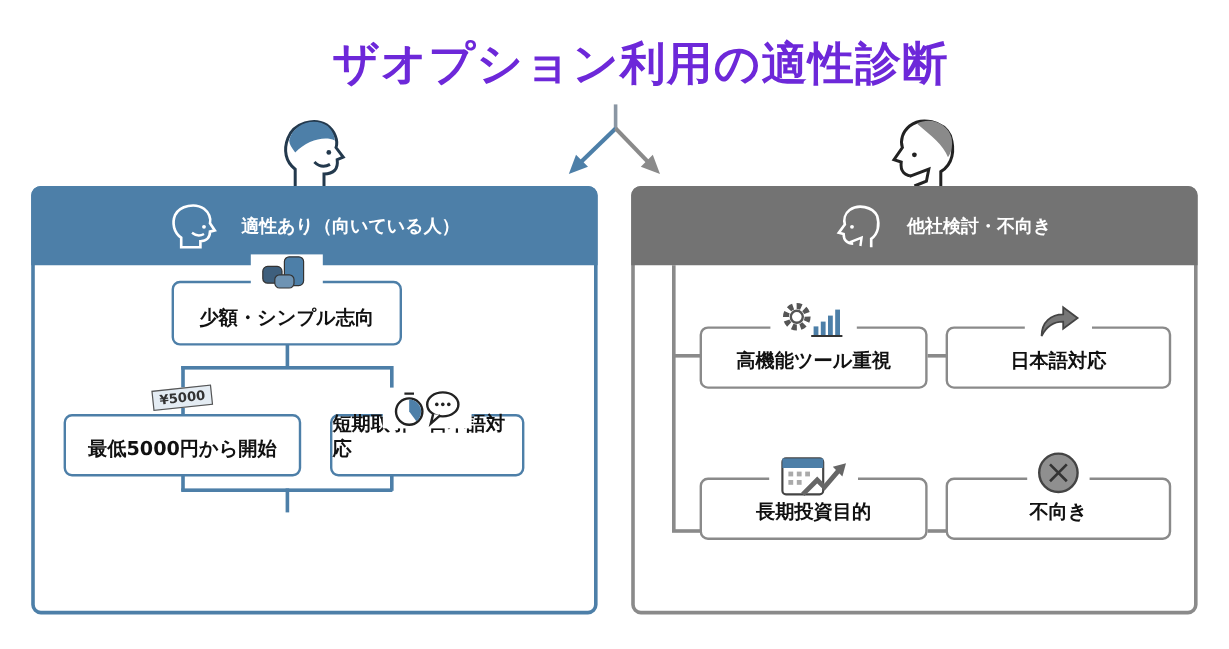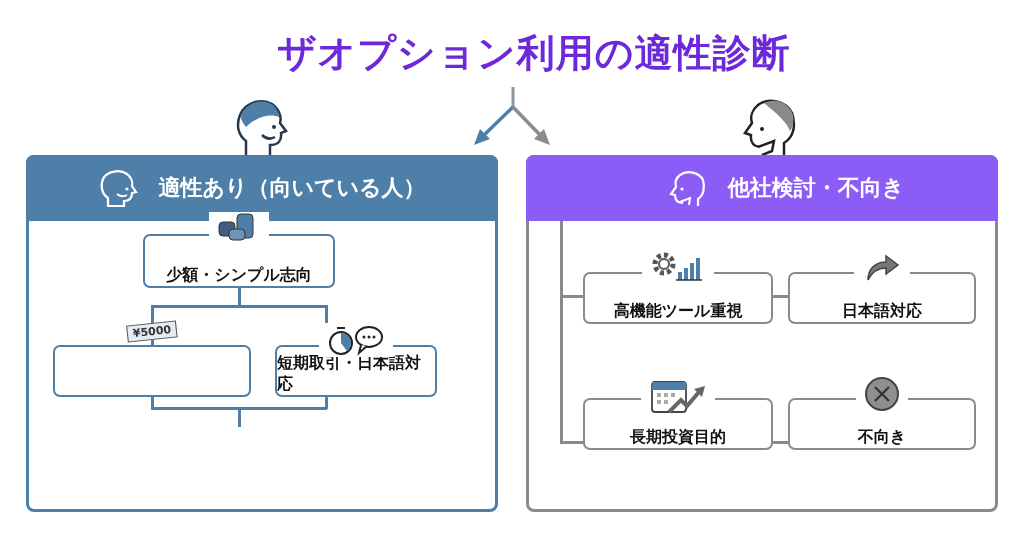--- a/index.html
+++ b/index.html
@@ -13,28 +13,28 @@
     font-size: 38px; font-weight: bold; letter-spacing: 1px; color: #6d28d9; margin-left: 22px;
   }
   .panel {
     border: 3px solid; border-radius: 8px; background: #fff; box-sizing: border-box;
   }
   .panel-left { left: 26px; top: 155px; width: 472px; height: 357px; border-color: #4d7fa8; }
   .panel-right { left: 526px; top: 155px; width: 472px; height: 357px; border-color: #8a8a8a; }
   .panel-header {
     position: absolute; left: -3px; right: -3px; top: -3px; height: 66px;
     border-radius: 8px 8px 0 0; display: flex; align-items: center; justify-content: center;
-    color: #fff; font-size: 22px; font-weight: bold; gap: 20px;
+    color: #fff; font-size: 15px; font-weight: bold; gap: 20px;
   }
   .panel-left .panel-header { background: #4d7fa8; }
-  .panel-right .panel-header { background: #8b5cf6; padding-left: 48px; }
+  .panel-right .panel-header { background: #737373; padding-left: 48px; }
   .node {
     position: absolute; border: 2.5px solid; border-radius: 7px; background: #fff;
     box-sizing: border-box; display: flex; align-items: flex-end; justify-content: center;
-    font-size: 16px; font-weight: bold; color: #111;
+    padding-bottom: 10px; font-size: 16px; font-weight: bold; color: #111;
   }
   .node.blue { border-color: #4d7fa8; }
   .node.gray { border-color: #8a8a8a; }
   .node-icon {
     position: absolute; top: -24px; left: 50%; transform: translateX(-50%);
     background: #fff; padding: 0 8px; display: flex; align-items: center; gap: 3px;
   }
   .line { position: absolute; }
   .bl { background: #4d7fa8; }
   .gl { background: #8a8a8a; }
@@ -93,20 +93,21 @@
           </g>
         </svg>
     </span>
     <span>少額・シンプル志向</span>
   </div>
 
   <div class="node blue" style="left:24px;top:187px;width:198px;height:52px">
     <span class="node-icon">
       <span style="display:inline-block;border:1.5px solid #555;background:#e4ecf3;font-size:11px;padding:1px 5px;transform:rotate(-6deg);color:#333">¥5000</span>
     </span>
+    <span>最低5000円から開始</span>
   </div>
 
   <div class="node blue" style="left:246px;top:187px;width:162px;height:52px">
     <span class="node-icon">
       <svg width="58" height="34">
         <circle cx="14" cy="20" r="11" fill="#fff" stroke="#222" stroke-width="2"></circle>
         <path d="M14 20 V10 A10 10 0 0 1 20 28Z" fill="#4d7fa8"></path>
         <line x1="10" y1="5" x2="18" y2="5" stroke="#222" stroke-width="2"></line>
         <ellipse cx="42" cy="14" rx="13" ry="10" fill="#fff" stroke="#222" stroke-width="2"></ellipse>
         <path d="M34 22 L32 30 L40 23" fill="#fff" stroke="#222" stroke-width="2"></path>

